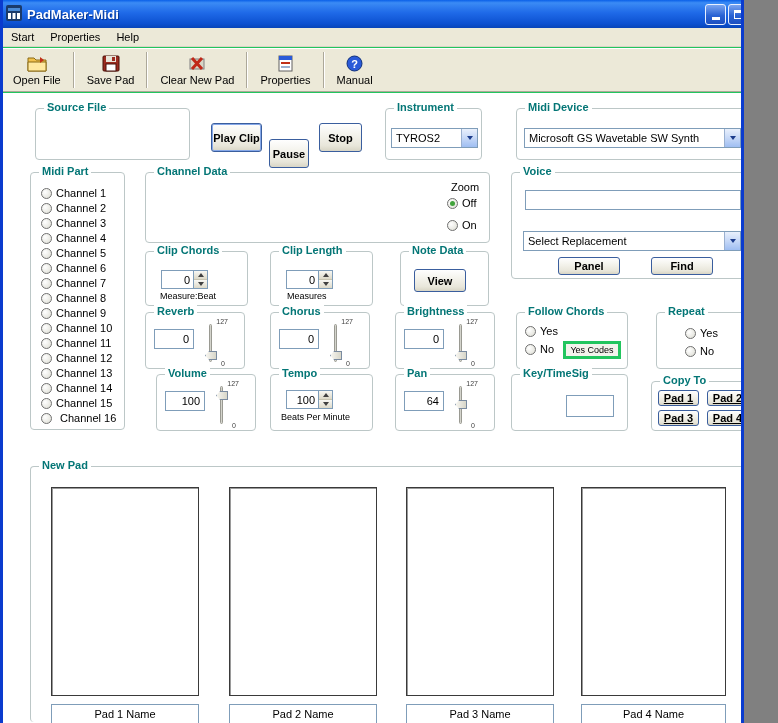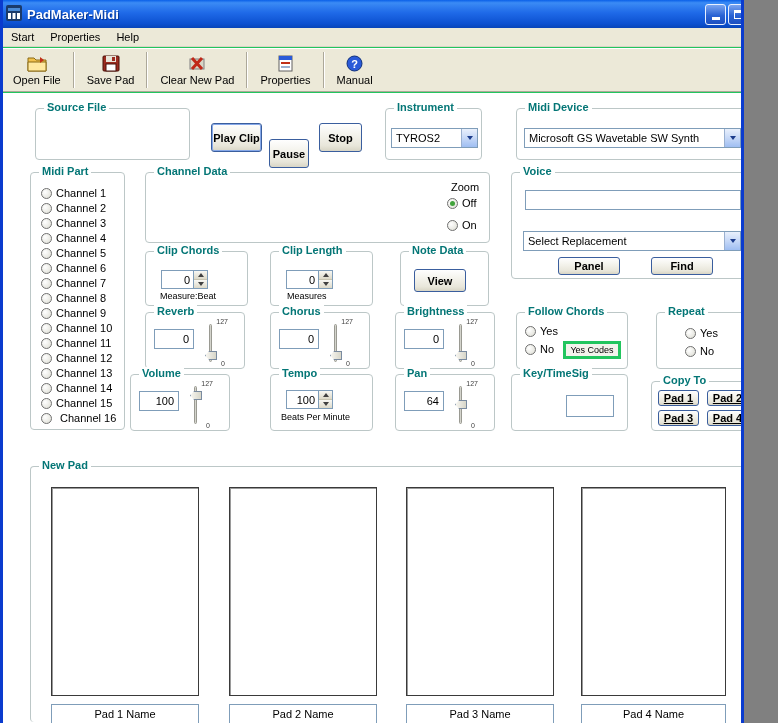--- a/index.html
+++ b/index.html
@@ -357,21 +357,21 @@
     <div class="radio-row" style="left:28px;top:14px;">
         <span class="rb"></span>
         <span>Yes</span>
       </div>
     <div class="radio-row" style="left:28px;top:32px;">
         <span class="rb"></span>
         <span>No</span>
       </div>
   </div>
 
-  <div class="grp" style="left:130px;top:374px;width:100px;height:57px;">
+  <div class="grp" style="left:156px;top:374px;width:100px;height:57px;">
     <span class="cap">Volume</span>
     <input class="tbx num" style="left: 8px; top: 16px; width: 40px; height: 20px;" value="100">
     <div class="slider" style="left:56px;top:8px;">
       <span class="smax">127</span>
       <div class="track"></div>
       <div class="thumb" style="top:8px;"></div>
       <span class="smin">0</span>
     </div>
   </div>
 

